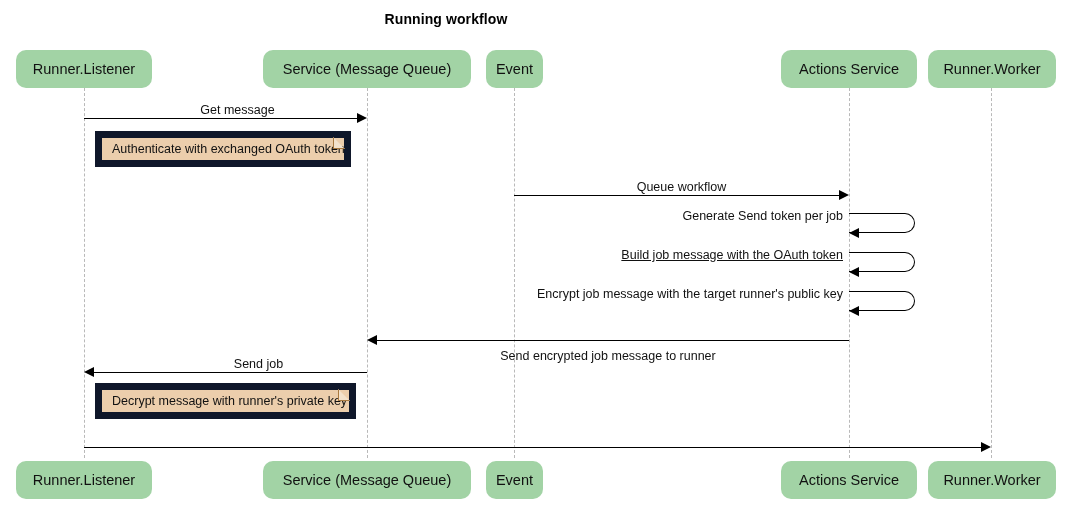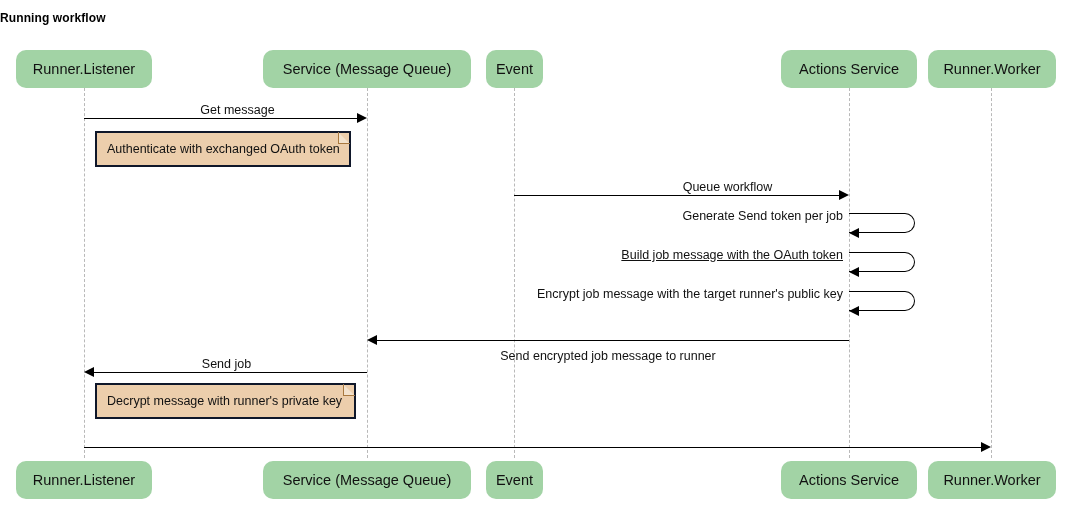--- a/index.html
+++ b/index.html
@@ -16,21 +16,22 @@
     width: 1072px;
     height: 523px;
     overflow: hidden;
     background: #ffffff;
   }
   #diagram-title {
     position: absolute;
     left: 0;
     top: 11px;
     width: 892px;
-    font-size: 12px;
+    text-align: center;
+    font-size: 14px;
     font-weight: bold;
     letter-spacing: 0.1px;
   }
   .participant {
     position: absolute;
     box-sizing: border-box;
     height: 38px;
     border-radius: 10px;
     background: #a2d3a5;
     display: flex;
@@ -43,21 +44,21 @@
   }
   .lifeline {
     position: absolute;
     width: 0;
     border-left: 1px dashed #b9b9b9;
   }
   .note {
     position: absolute;
     box-sizing: border-box;
     background: #ecceac;
-    border: 2px solid #0f172a;
+    border: 7px solid #0f172a;
     font-size: 12.5px;
     color: #111111;
     display: flex;
     align-items: center;
     padding-left: 10px;
     white-space: nowrap;
   }
   .note-fold {
     position: absolute;
     top: -1px;
@@ -155,41 +156,41 @@
 
   <div class="msg-label" style="left:96px; top:103px; width:283px;">Get message</div>
   <div class="msg-line" style="left:84px; top:118px; width:274px;"></div>
   <div class="arrow-head arrow-right" style="left:357px; top:113px;"></div>
 
   <div class="note" style="left:95px; top:131px; width:256px; height:36px;">
     <span>Authenticate with exchanged OAuth token</span>
     <span class="note-fold"></span>
   </div>
 
-  <div class="msg-label" style="left:514px; top:180px; width:335px;margin-left:46px;">Queue workflow</div>
+  <div class="msg-label" style="left:514px; top:180px; width:335px;">Queue workflow</div>
   <div class="msg-line" style="left:514px; top:195px; width:326px;"></div>
   <div class="arrow-head arrow-right" style="left:839px; top:190px;"></div>
 
   <div class="msg-label" style="left:549px; top:209px; width:294px; text-align:right;">Generate Send token per job</div>
   <div class="selfloop" style="left:849px; top:213px; width:66px; height:20px;"></div>
   <div class="arrow-head arrow-left" style="left:849px; top:228px;"></div>
 
   <div class="msg-label" style="left:549px; top:248px; width:294px; text-align:right;text-decoration:underline;">Build job message with the OAuth token</div>
   <div class="selfloop" style="left:849px; top:252px; width:66px; height:20px;"></div>
   <div class="arrow-head arrow-left" style="left:849px; top:267px;"></div>
 
   <div class="msg-label" style="left:449px; top:287px; width:394px; text-align:right;">Encrypt job message with the target runner's public key</div>
   <div class="selfloop" style="left:849px; top:291px; width:66px; height:20px;"></div>
   <div class="arrow-head arrow-left" style="left:849px; top:306px;"></div>
 
   <div class="msg-label" style="left:367px; top:325px; width:482px;margin-top:24px;">Send encrypted job message to runner</div>
   <div class="msg-line" style="left:376px; top:340px; width:473px;"></div>
   <div class="arrow-head arrow-left" style="left:367px; top:335px;"></div>
 
-  <div class="msg-label" style="left:68px; top:357px; width:283px;padding-left:17px;">Send job</div>
+  <div class="msg-label" style="left:100px; top:357px; width:283px;padding-left:17px;">Send job</div>
   <div class="msg-line" style="left:93px; top:372px; width:274px;"></div>
   <div class="arrow-head arrow-left" style="left:84px; top:367px;"></div>
 
   <div class="note" style="left:95px; top:383px; width:261px; height:36px;">
     <span>Decrypt message with runner's private key</span>
     <span class="note-fold"></span>
   </div>
 
   <div class="msg-line" style="left:84px; top:447px; width:898px;"></div>
   <div class="arrow-head arrow-right" style="left:981px; top:442px;"></div>

